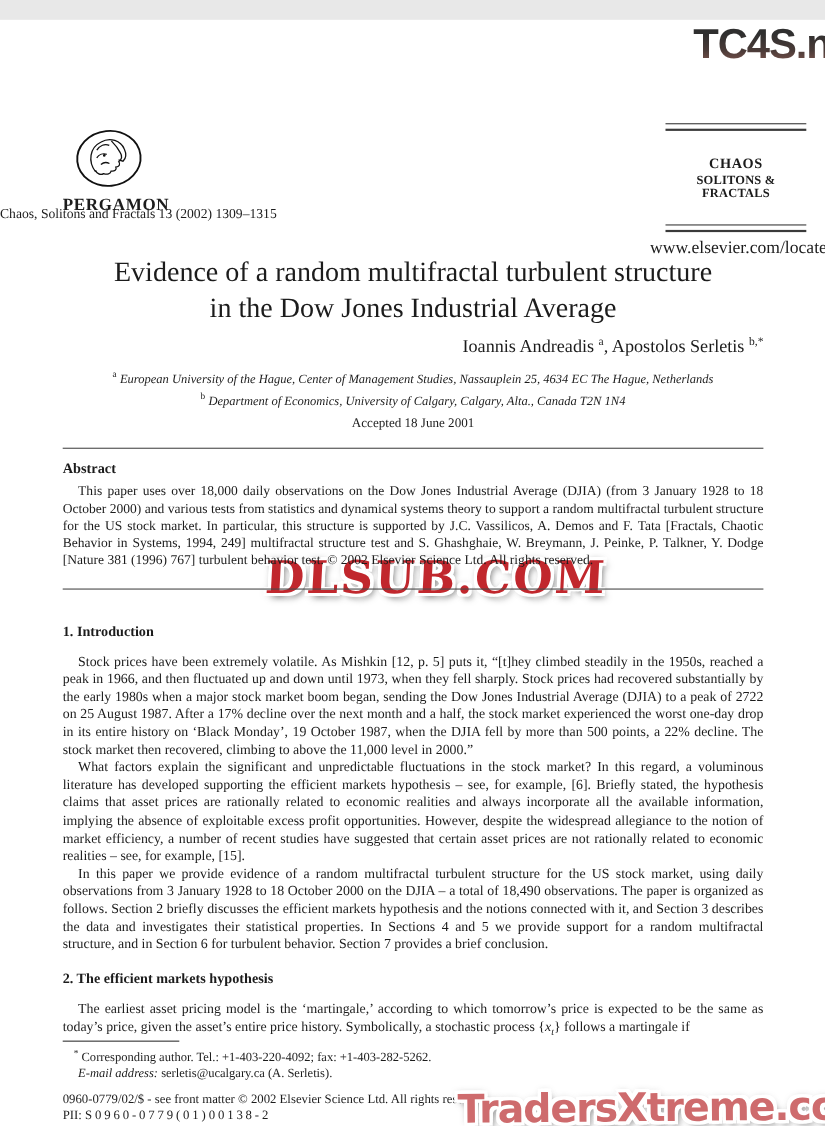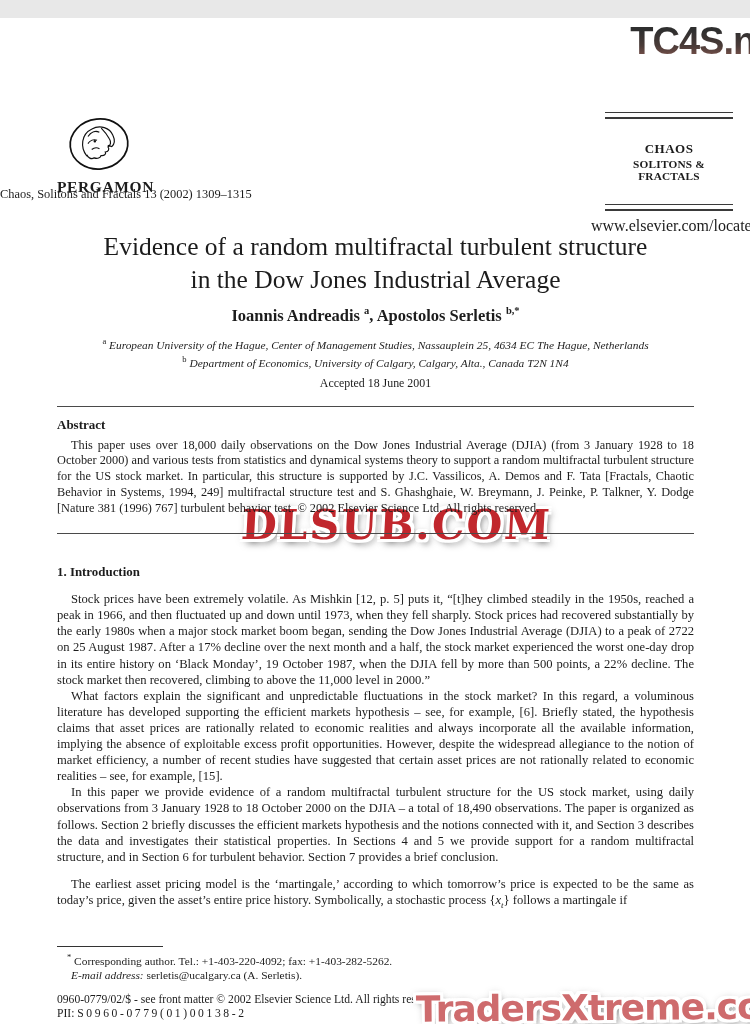--- a/index.html
+++ b/index.html
@@ -44,21 +44,21 @@
   .citation{position:absolute;left:0;top:169px;width:712px;text-align:left;font-size:12.4px;}
   .journal-box{position:absolute;top:94px;right:60px;width:128px;text-align:center;}
   .double-rule{height:4px;border-top:1px solid #3a3a3a;border-bottom:2px solid #3a3a3a;}
   .jt1{margin-top:22px;font-weight:bold;font-size:13px;letter-spacing:.5px;}
   .jt2{font-weight:bold;font-size:11.3px;letter-spacing:.2px;margin-top:1px;}
   .journal-box .double-rule.lower{margin-top:22px;}
   .jurl{margin-top:6px;font-size:16px;width:150px;margin-left:-14px;white-space:nowrap;}
   
   .content{position:absolute;left:57px;top:212px;width:637px;}
   .title{font-size:25.5px;line-height:33px;text-align:center;font-weight:normal;margin:0;}
-  .authors{margin-top:9px;text-align:center;font-size:16.5px;font-weight:bold;}
+  .authors{margin-top:9px;text-align:right;font-size:16.5px;}
   .authors sup{font-size:10.5px;}
   .affils{margin-top:8px;text-align:center;font-style:italic;font-size:11.4px;line-height:14.8px;}
   .affils sup{font-style:normal;font-size:8.5px;}
   .accepted{margin-top:5px;text-align:center;font-size:11.9px;}
   .rule{border:none;border-top:1px solid #4a4a4a;margin:0;height:0;}
   .rule.r1{margin-top:15px;}
   .rule.r2{margin-top:17px;}
   .abs-h{margin-top:10px;font-weight:bold;font-size:13px;}
   .abs-p{margin-top:5px;font-size:12.3px;line-height:15.7px;text-align:justify;text-indent:14px;}
   .sec-h{font-weight:bold;font-size:12.9px;}
@@ -126,20 +126,21 @@
     <hr class="rule r1">
     <div class="abs-h">Abstract</div>
     <p class="abs-p">This paper uses over 18,000 daily observations on the Dow Jones Industrial Average (DJIA) (from 3 January 1928 to 18 October 2000) and various tests from statistics and dynamical systems theory to support a random multifractal turbulent structure for the US stock market. In particular, this structure is supported by J.C. Vassilicos, A. Demos and F. Tata [Fractals, Chaotic Behavior in Systems, 1994, 249] multifractal structure test and S. Ghashghaie, W. Breymann, J. Peinke, P. Talkner, Y. Dodge [Nature 381 (1996) 767] turbulent behavior test.  © 2002 Elsevier Science Ltd. All rights reserved.</p>
     <hr class="rule r2">
 
     <div class="sec-h h1">1. Introduction</div>
     <p class="para first">Stock prices have been extremely volatile. As Mishkin [12, p. 5] puts it, “[t]hey climbed steadily in the 1950s, reached a peak in 1966, and then fluctuated up and down until 1973, when they fell sharply. Stock prices had recovered substantially by the early 1980s when a major stock market boom began, sending the Dow Jones Industrial Average (DJIA) to a peak of 2722 on 25 August 1987. After a 17% decline over the next month and a half, the stock market experienced the worst one-day drop in its entire history on ‘Black Monday’, 19 October 1987, when the DJIA fell by more than 500 points, a 22% decline. The stock market then recovered, climbing to above the 11,000 level in 2000.”</p>
     <p class="para">What factors explain the significant and unpredictable fluctuations in the stock market? In this regard, a voluminous literature has developed supporting the efficient markets hypothesis – see, for example, [6]. Briefly stated, the hypothesis claims that asset prices are rationally related to economic realities and always incorporate all the available information, implying the absence of exploitable excess profit opportunities. However, despite the widespread allegiance to the notion of market efficiency, a number of recent studies have suggested that certain asset prices are not rationally related to economic realities – see, for example, [15].</p>
     <p class="para">In this paper we provide evidence of a random multifractal turbulent structure for the US stock market, using daily observations from 3 January 1928 to 18 October 2000 on the DJIA – a total of 18,490 observations. The paper is organized as follows. Section 2 briefly discusses the efficient markets hypothesis and the notions connected with it, and Section 3 describes the data and investigates their statistical properties. In Sections 4 and 5 we provide support for a random multifractal structure, and in Section 6 for turbulent behavior. Section 7 provides a brief conclusion.</p>
 
+    <div class="sec-h h2">2. The efficient markets hypothesis</div>
     <p class="para first"><span>The earliest asset pricing model is the ‘martingale,’ according to which tomorrow’s price is expected to be the same as today’s price, given the asset’s entire price history. Symbolically, a stochastic process {</span><span class="var">x</span><sub>t</sub><span>} follows a martingale if</span></p>
   </div>
 
   <div class="footnote">
     <hr class="fn-rule">
     <div class="fn-l1"><sup>*</sup><span> Corresponding author. Tel.: +1-403-220-4092; fax: +1-403-282-5262.</span></div>
     <div class="fn-l2"><span class="fn-email-label">E-mail address:</span><span> serletis@ucalgary.ca (A. Serletis).</span></div>
   </div>
 
   <div class="imprint">

